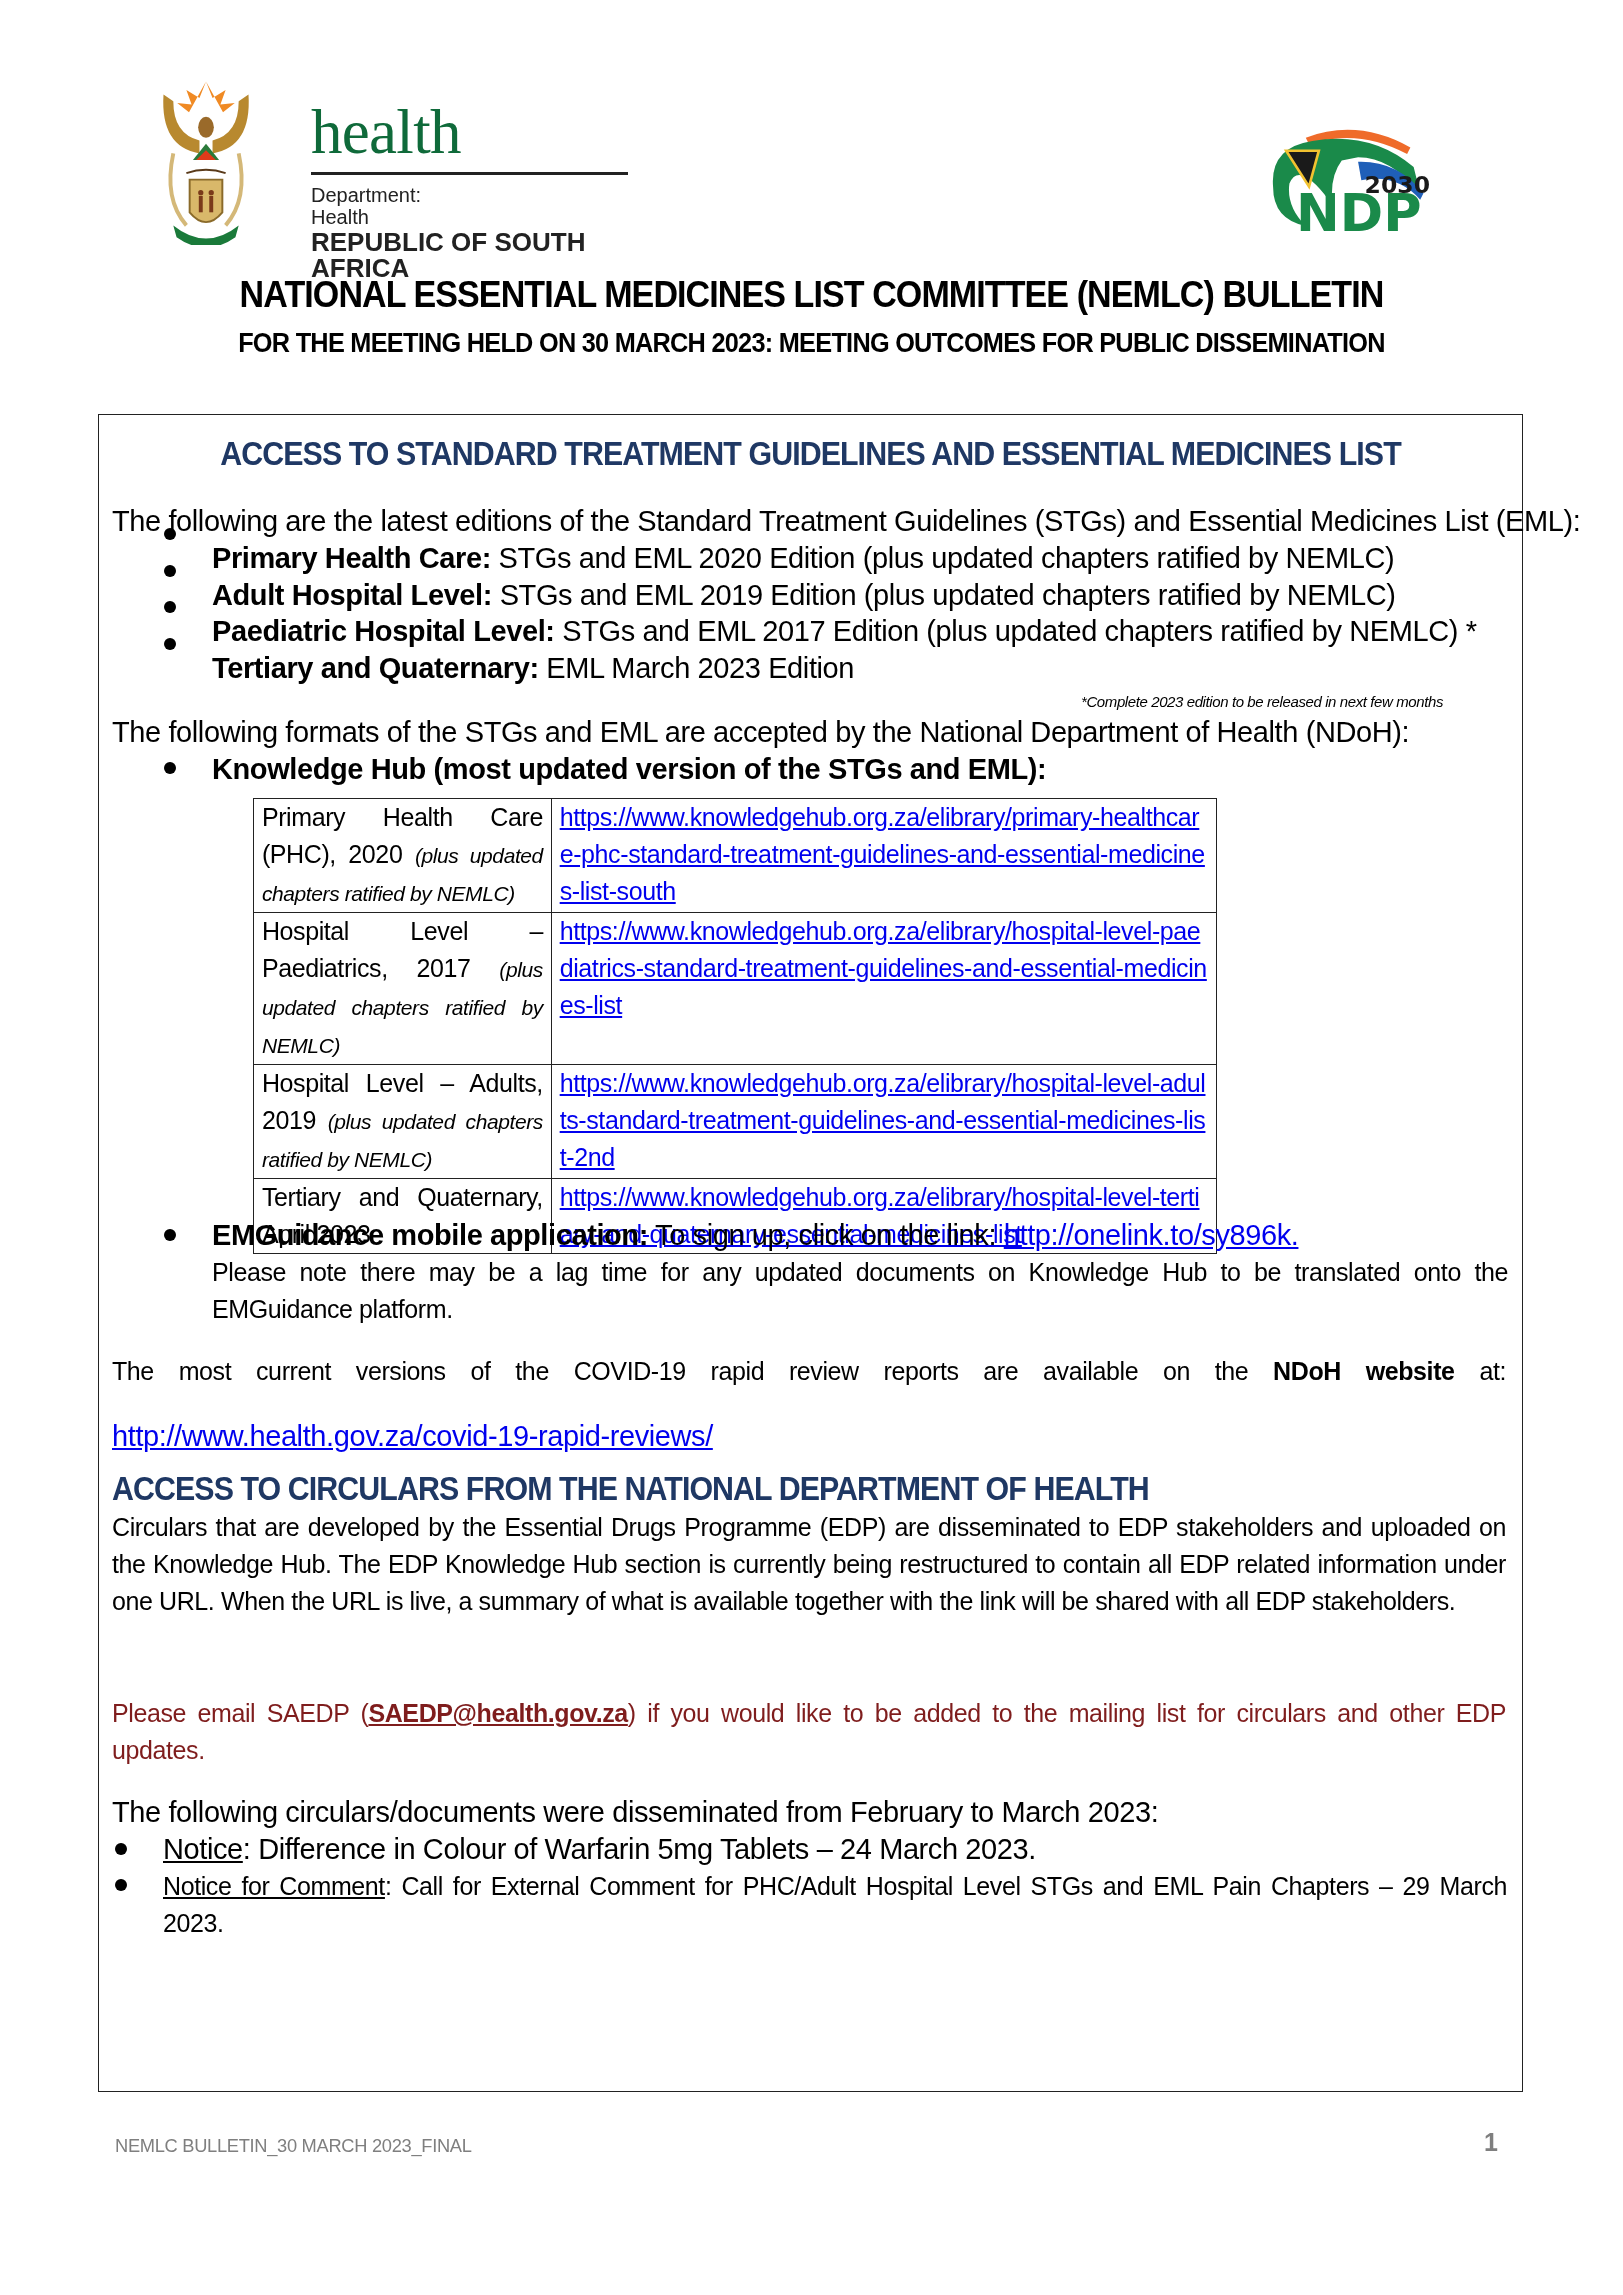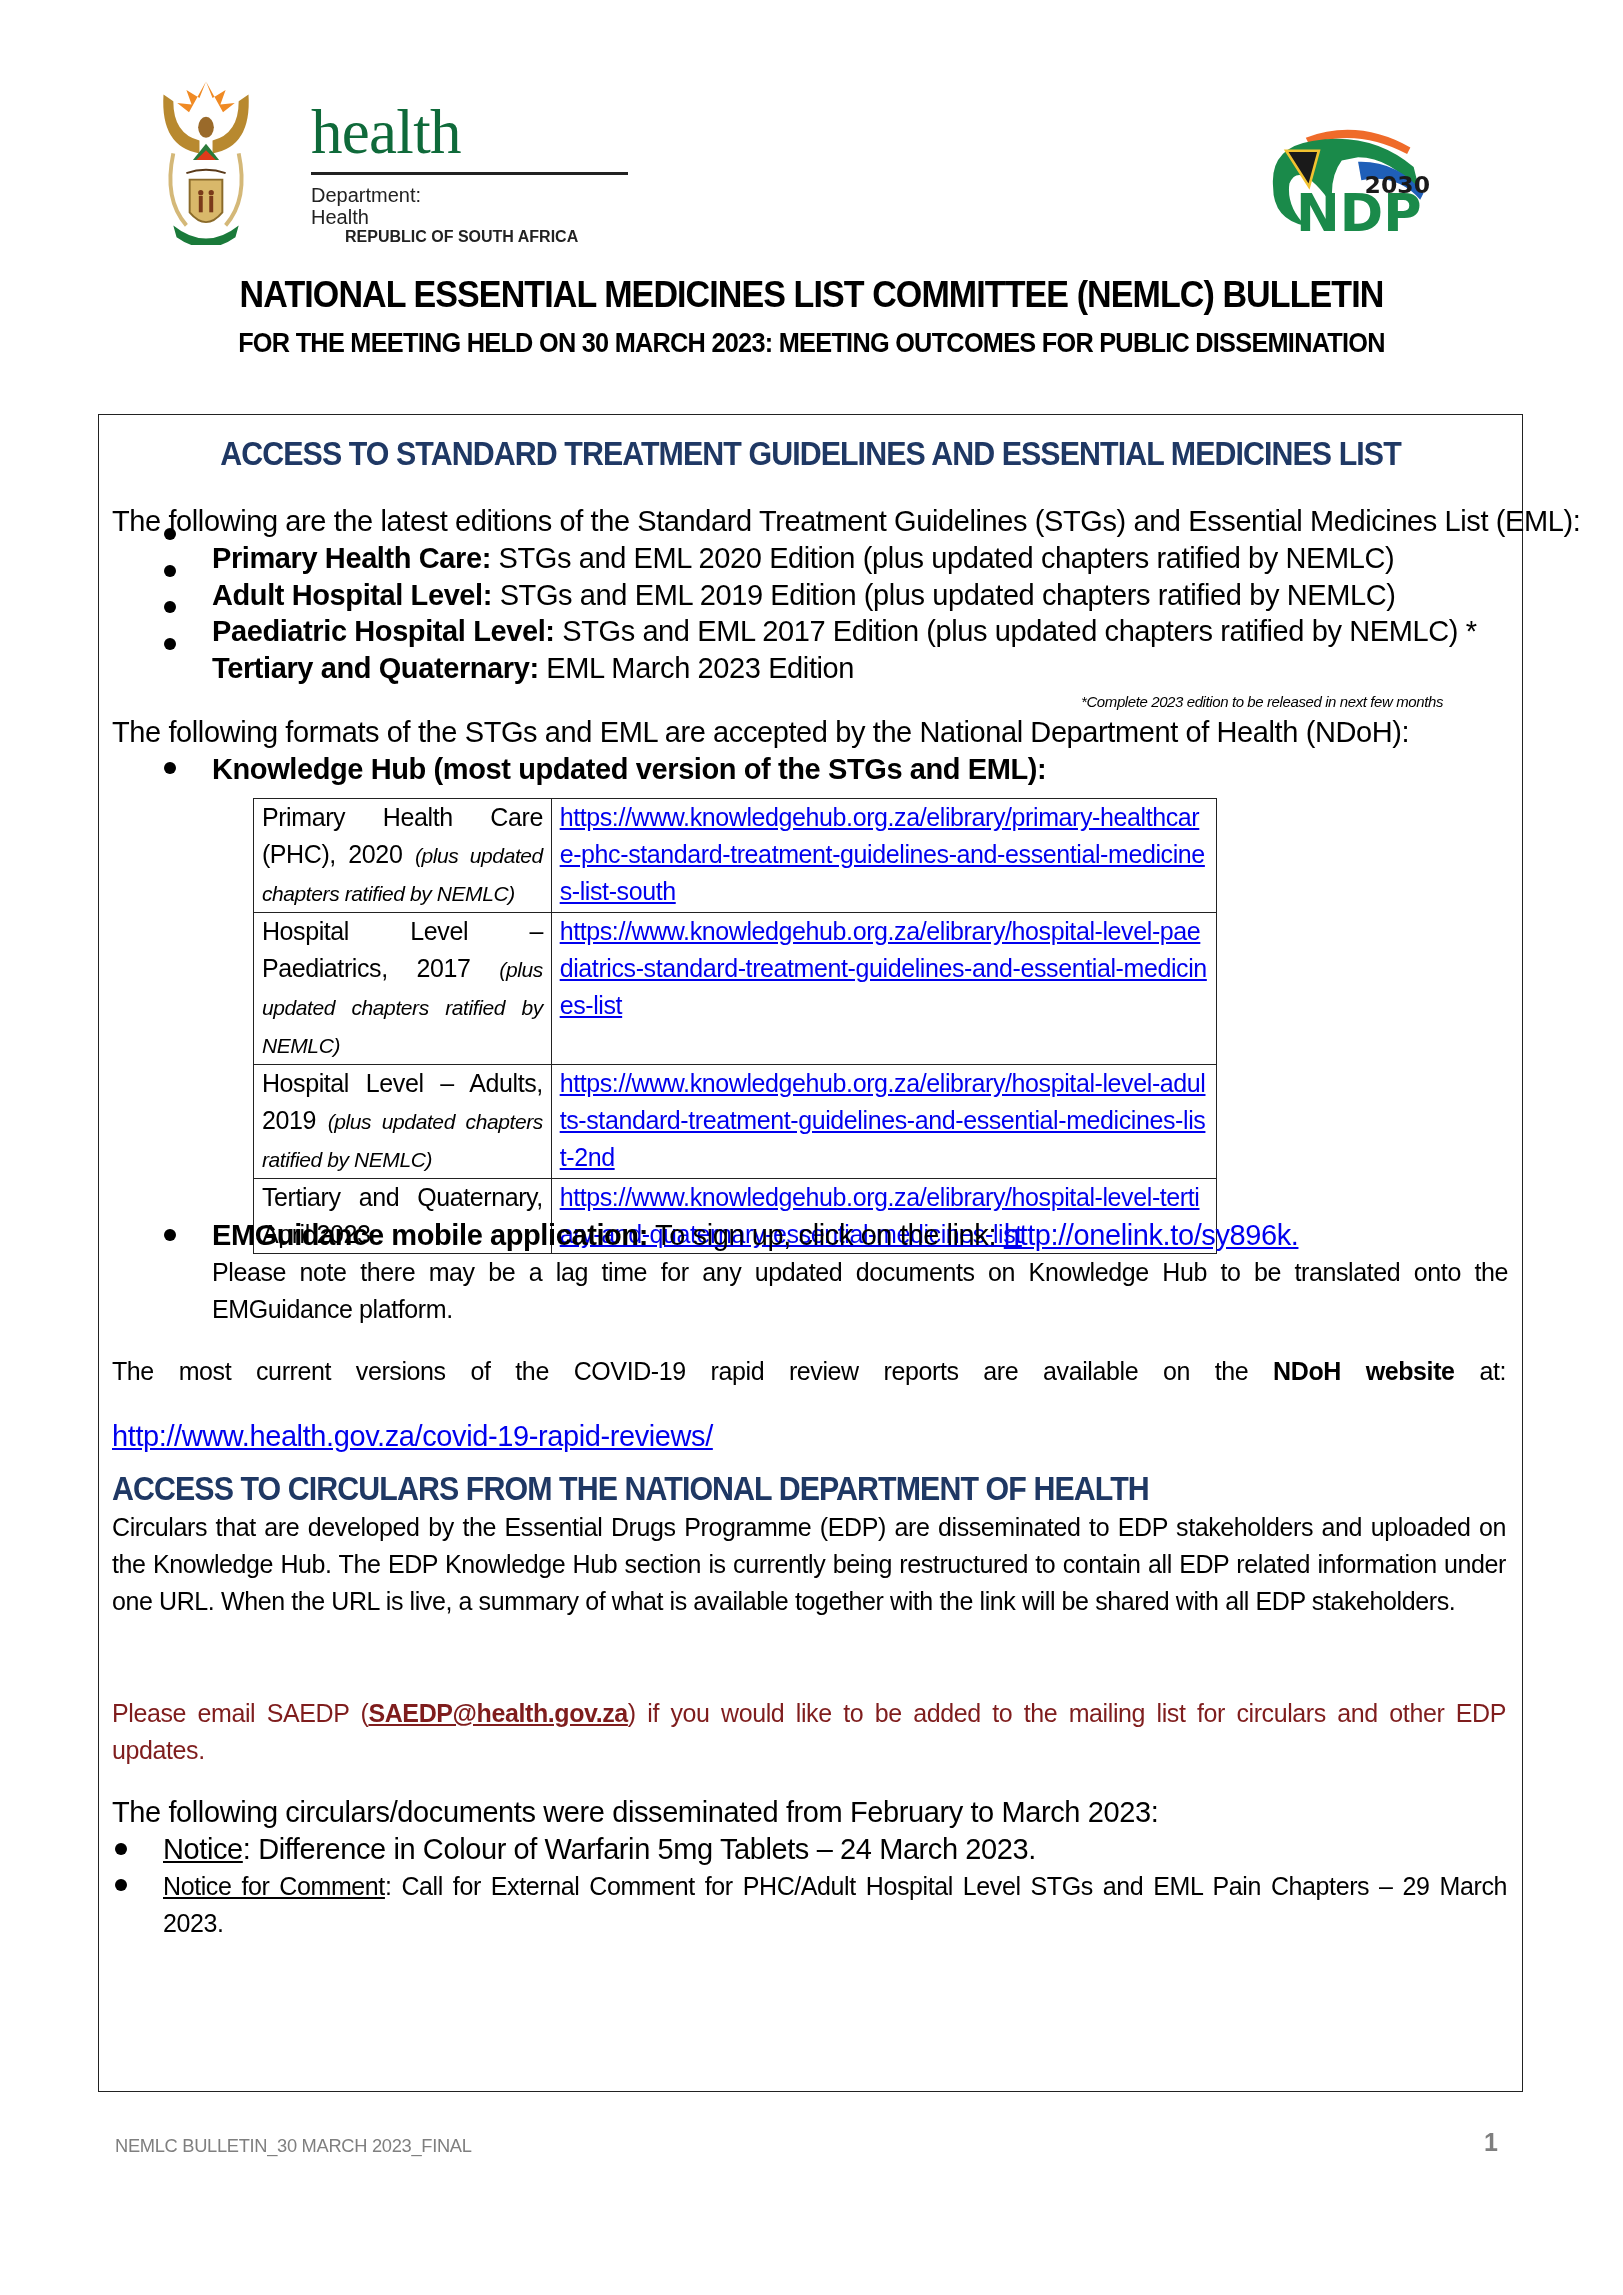--- a/index.html
+++ b/index.html
@@ -8,21 +8,21 @@
 
   
   .logo-health { position: absolute; left: 160px; top: 75px; width: 471px; height: 177px; }
   .crest { position: absolute; left: 0; top: 0; width: 92px; height: 170px; }
   .health-word { position: absolute; left: 151px; top: 26px; font-family: "Liberation Serif", serif;
                  font-size: 63px; color: #0f6a3a; letter-spacing: -0.7px; line-height: 1; }
   .health-rule { position: absolute; left: 151px; top: 97px; width: 317px; height: 2.6px; background: #222; }
   .dept-line { position: absolute; left: 151px; font-family: "Liberation Sans", sans-serif; color: #222; line-height: 1; }
   .dept-1 { top: 110px; font-size: 20px; }
   .dept-2 { top: 132px; font-size: 20px; }
-  .dept-3 { top: 154px; font-size: 16px; font-weight: bold; margin-left: 34px; }
+  .dept-3 { top: 154px; font-size: 26px; font-weight: bold; }
 
   .logo-ndp { position: absolute; left: 1260px; top: 121px; width: 170px; height: 115px; }
 
   
   .title-main { position: absolute; left: 0; width: 1623px; top: 274px; text-align: center;
                 font-size: 37px; font-weight: bold; letter-spacing: -1px; transform: scaleX(0.92); }
   .title-sub { position: absolute; left: 0; width: 1623px; top: 327px; text-align: center;
                font-size: 27.5px; font-weight: bold; letter-spacing: -0.8px; transform: scaleX(0.92); }
 
   

